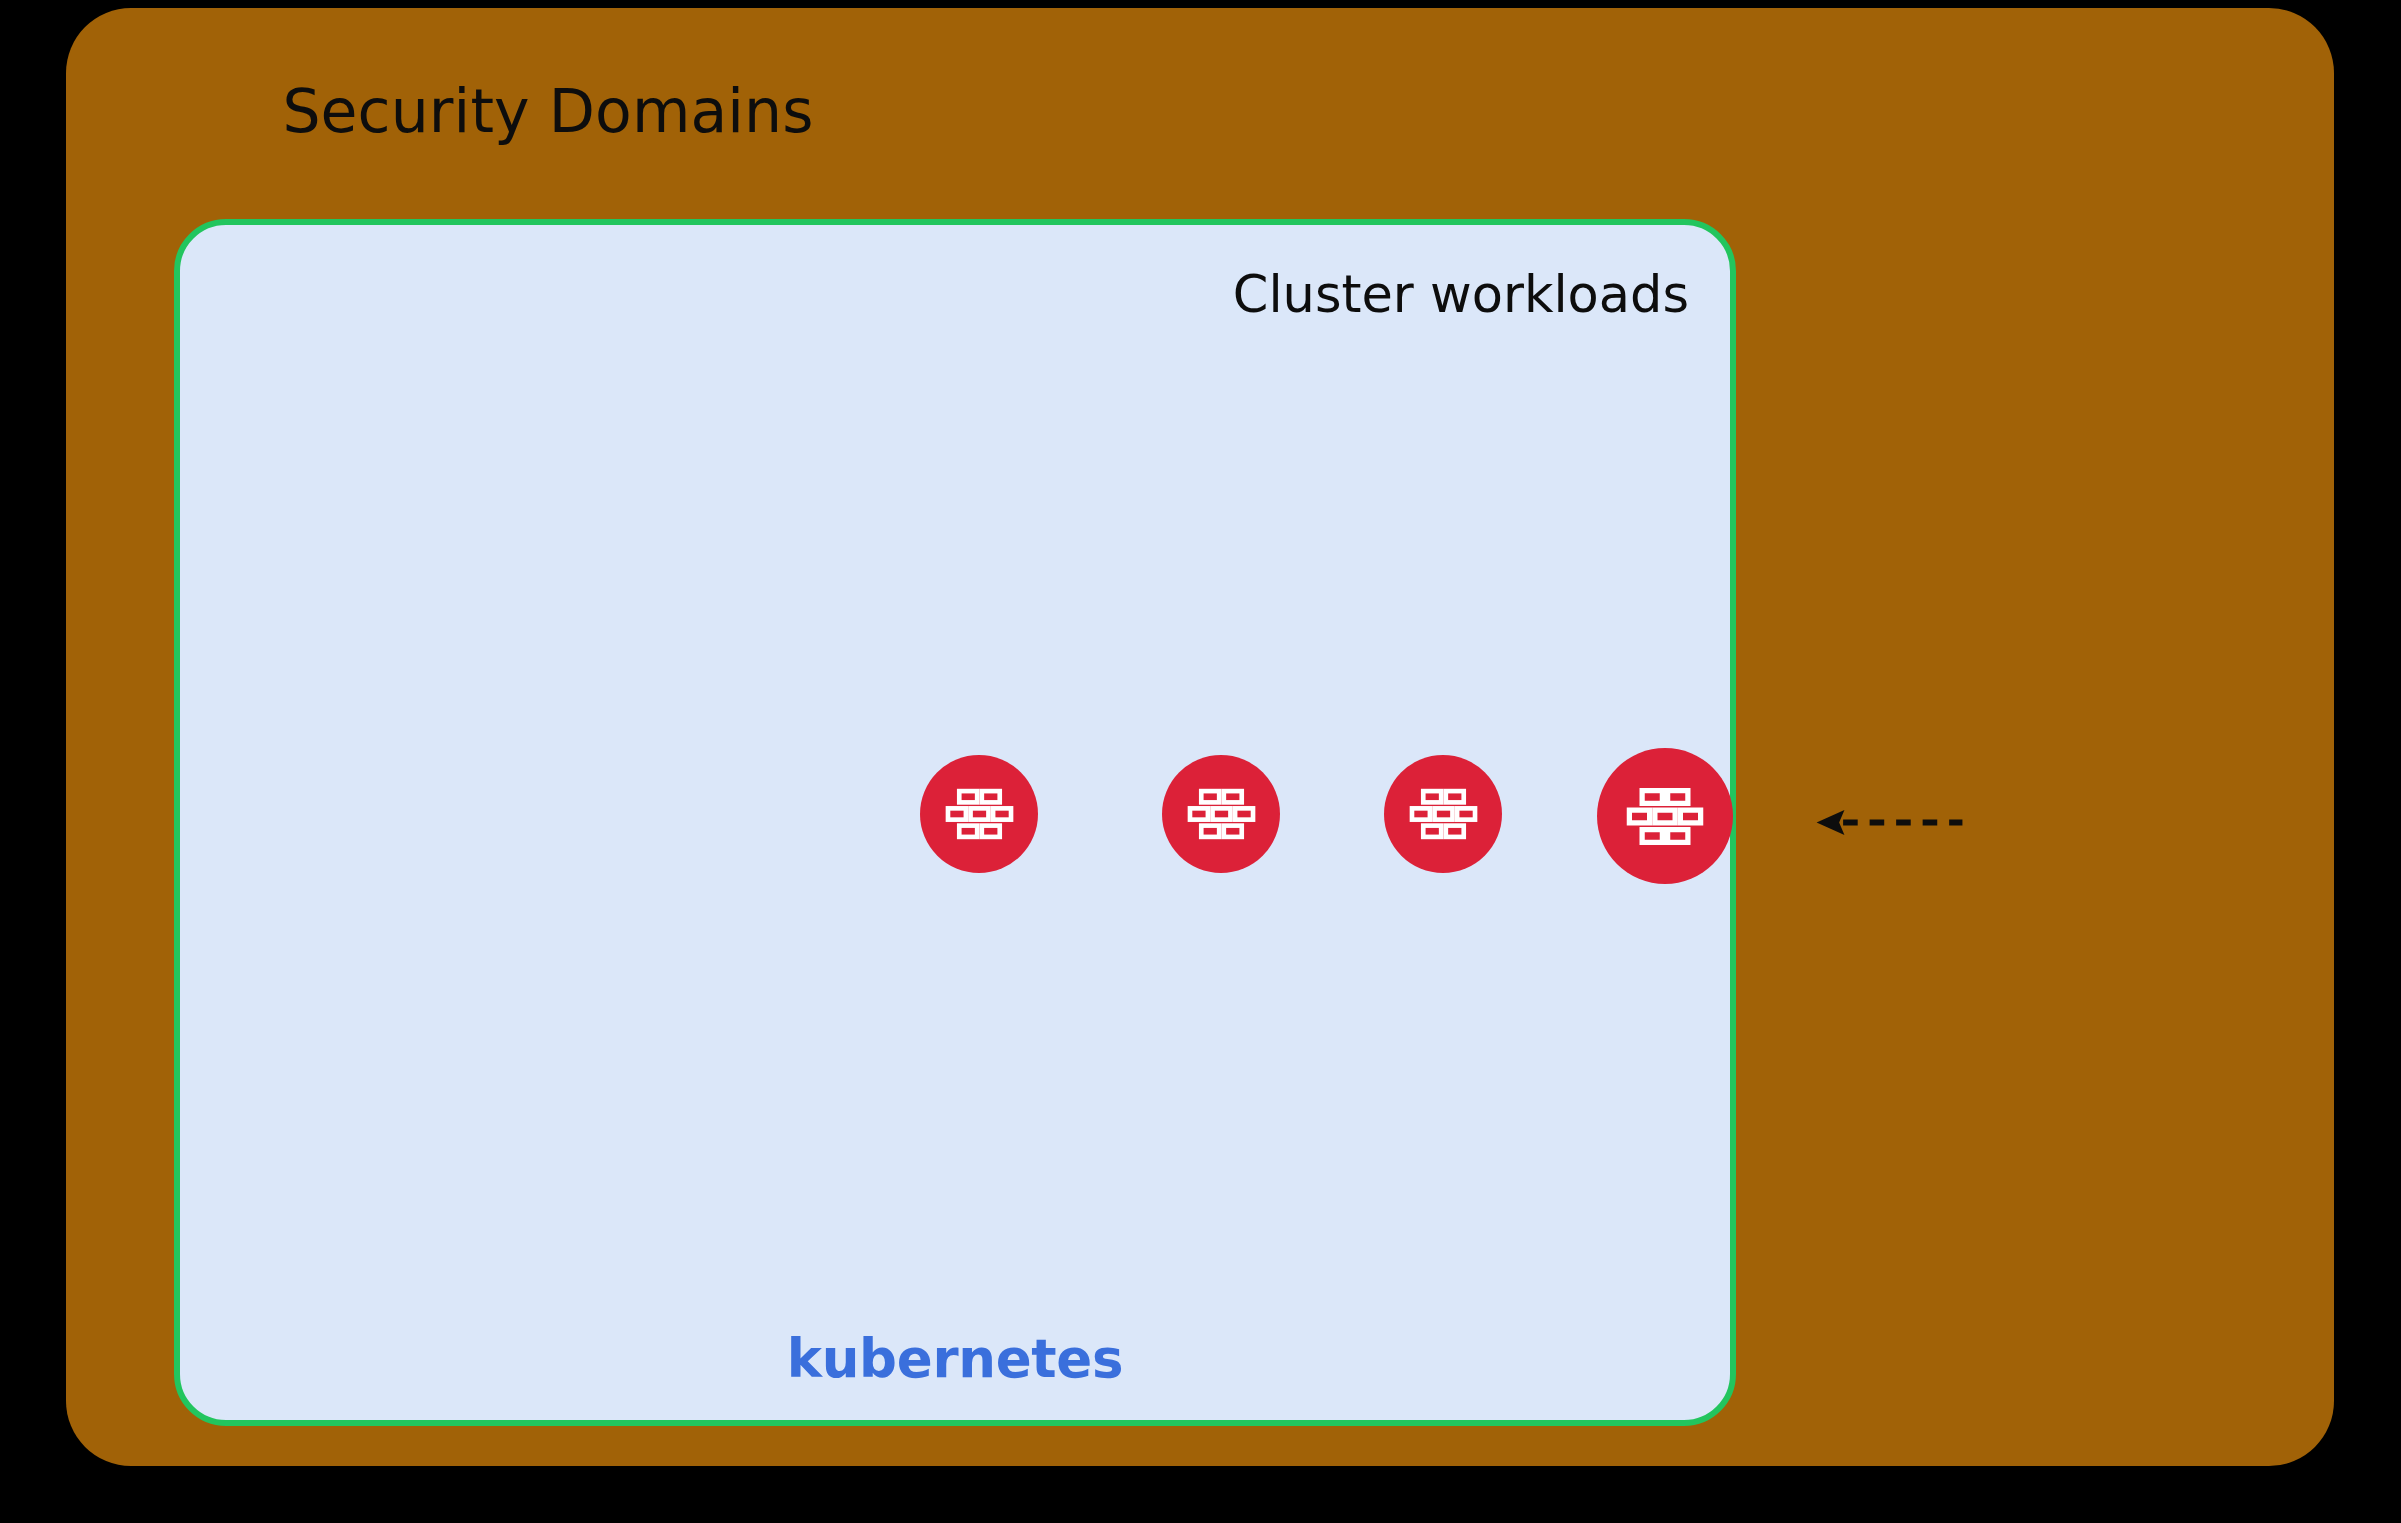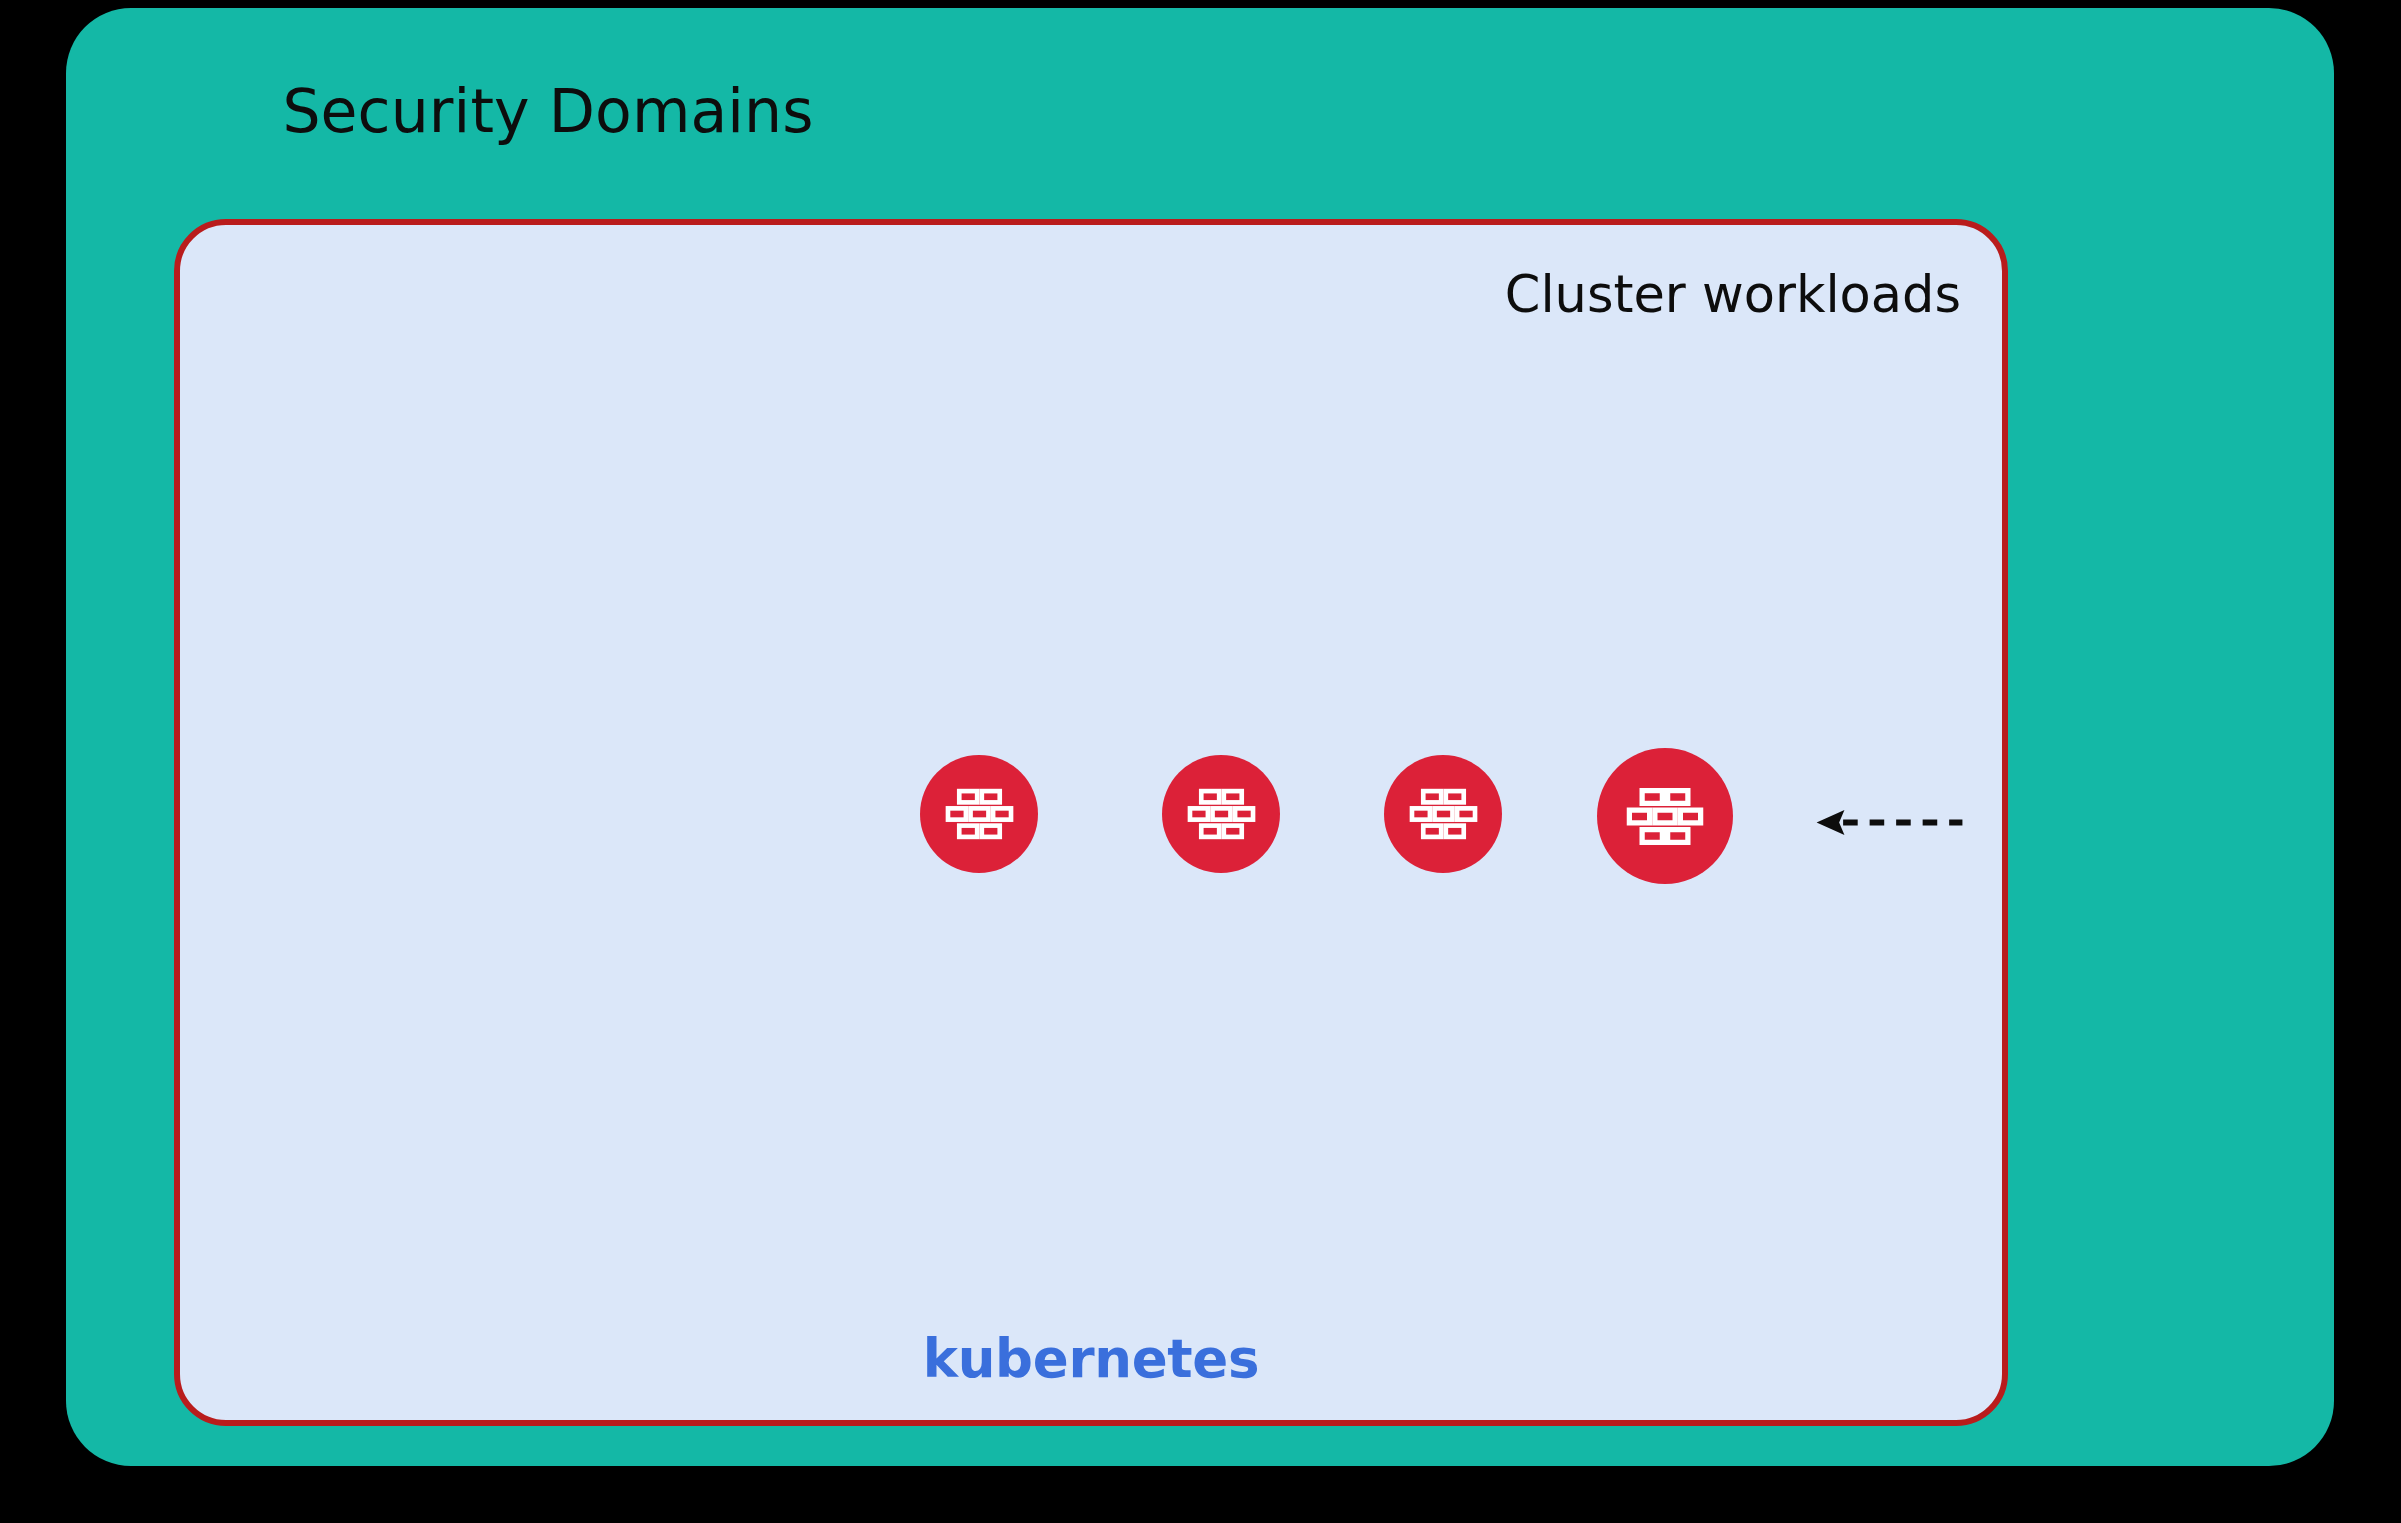--- a/index.html
+++ b/index.html
@@ -21,21 +21,21 @@
     background: #000000;
   }
 
   
   #outer-panel {
     position: absolute;
     left: 66px;
     top: 8px;
     width: 2268px;
     height: 1458px;
-    background: #14b8a6;
+    background: #a16207;
     border-radius: 65px;
     box-sizing: border-box;
   }
 
   #security-domains-title {
     position: absolute;
     left: 0;
     top: 73px;
     width: 964px;
     text-align: center;
@@ -44,24 +44,24 @@
     color: #0d0d0d;
     letter-spacing: 0.1px;
     white-space: nowrap;
   }
 
   
   #cluster-box {
     position: absolute;
     left: 108px;
     top: 211px;
-    width: 1834px;
+    width: 1562px;
     height: 1207px;
     background: #dbe7f9;
-    border: 6px solid #b91c1c;
+    border: 6px solid #22c55e;
     border-radius: 52px;
     box-sizing: border-box;
   }
 
   #cluster-workloads-label {
     position: absolute;
     right: 41px;
     top: 44px;
     font-size: 51px;
     line-height: 1;

